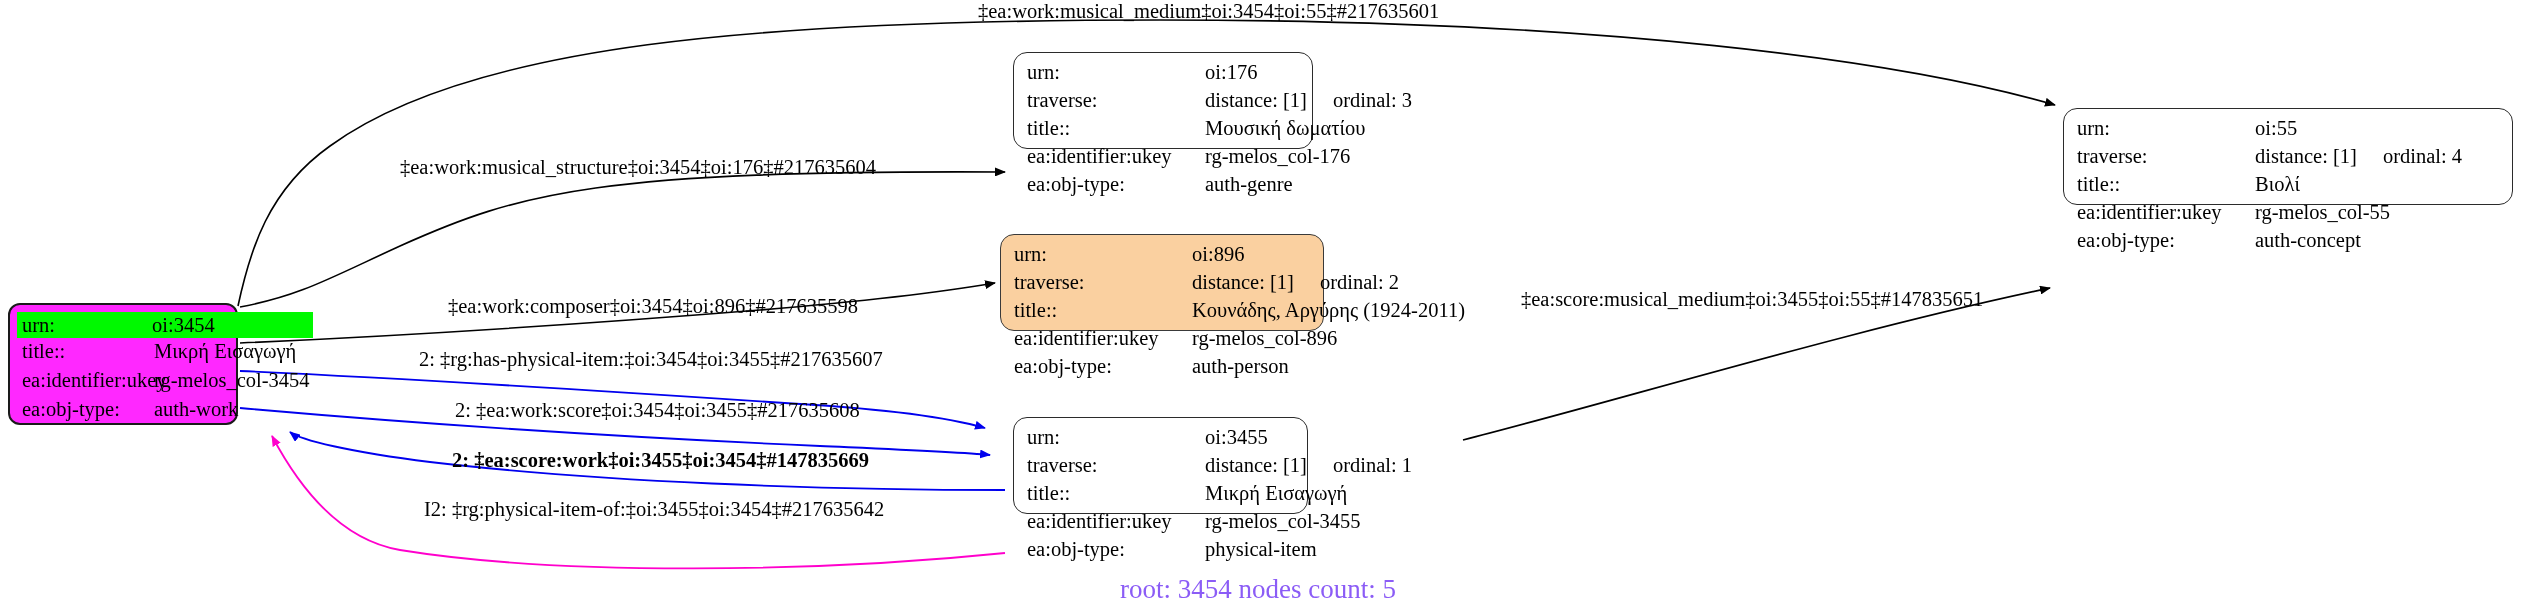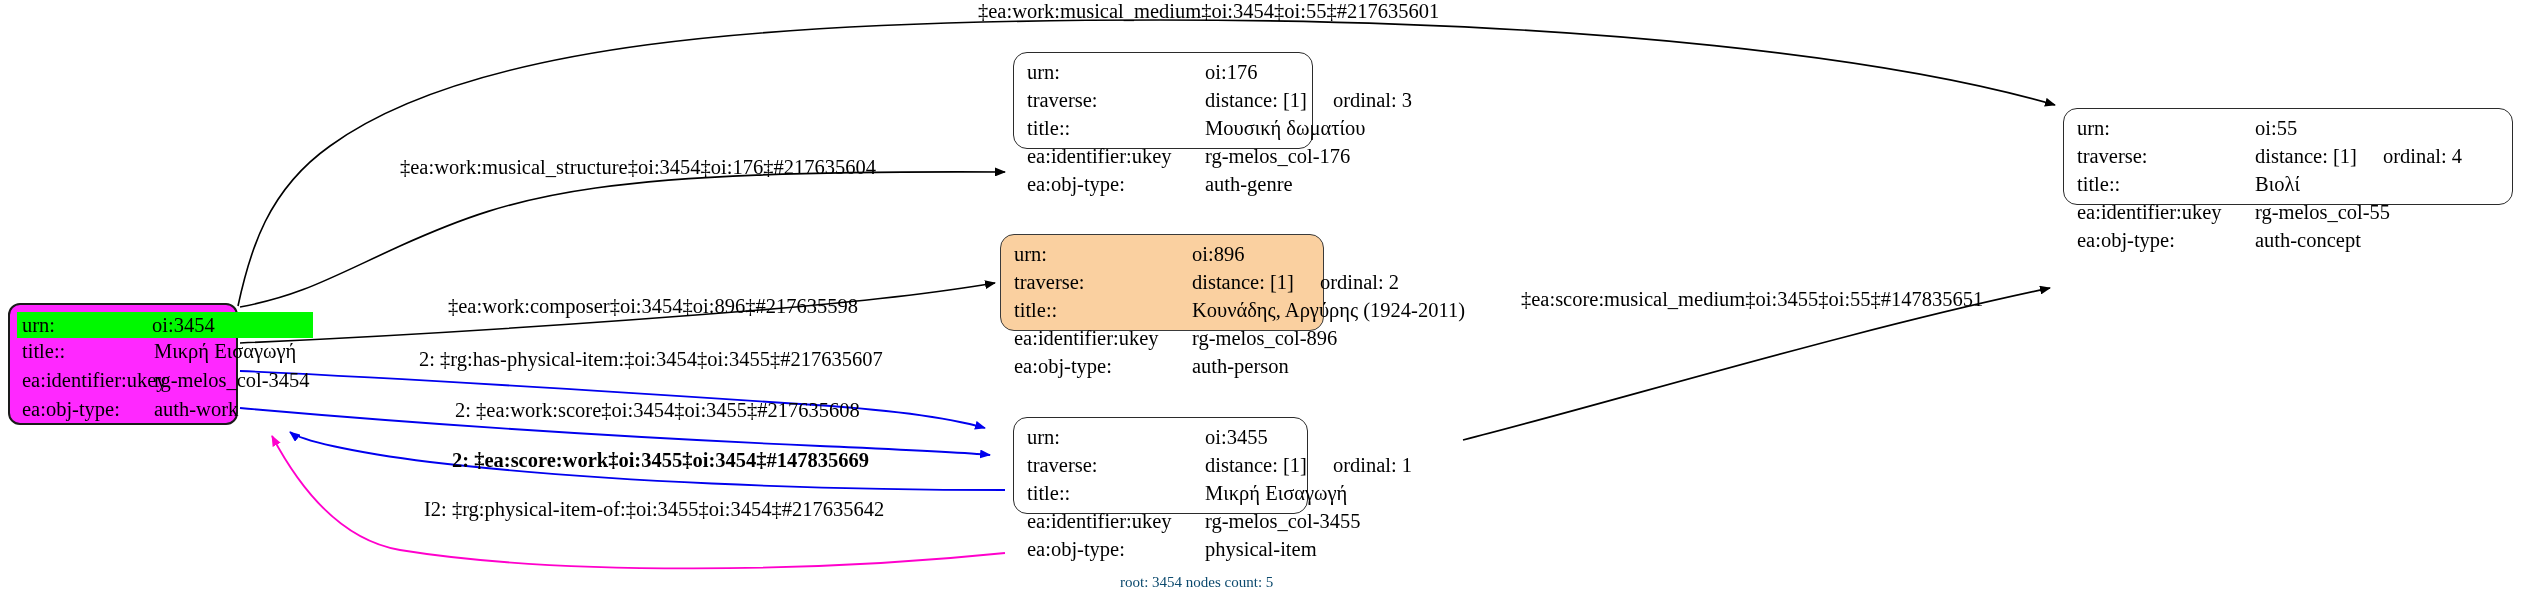--- a/index.html
+++ b/index.html
@@ -86,22 +86,22 @@
   .edge-label {
     position: absolute;
     font-size: 20.5px;
     color: #000000;
     white-space: nowrap;
     z-index: 6;
     background: transparent;
   }
   .footer-label {
     position: absolute;
-    font-size: 15px;
-    color: #0c4a6e;
+    font-size: 27px;
+    color: #8b5cf6;
     white-space: nowrap;
     z-index: 6;
   }
 </style>
 </head>
 <body>
 
 <div id="canvas">
 
   <svg id="edge-layer" viewBox="0 0 2529 604" xmlns="http://www.w3.org/2000/svg">

